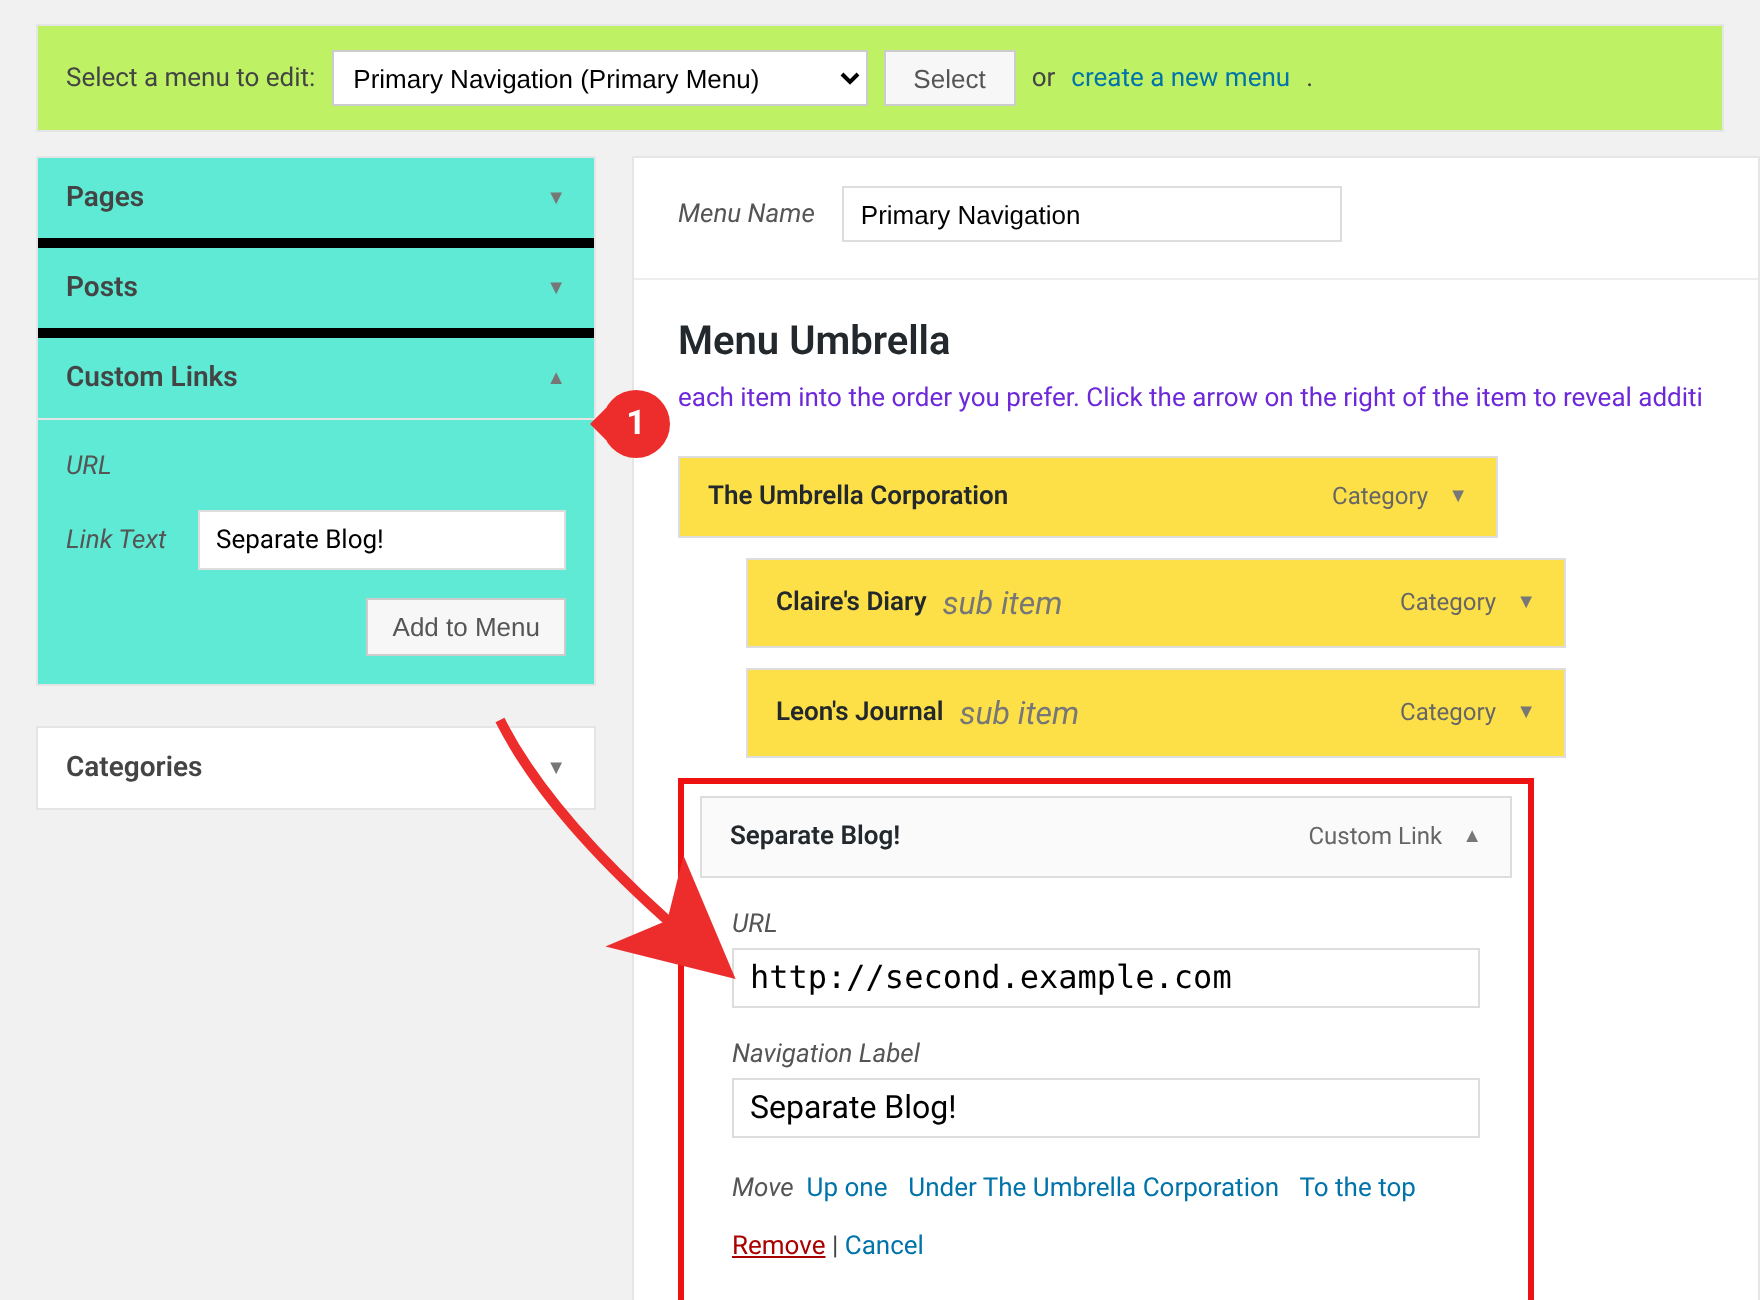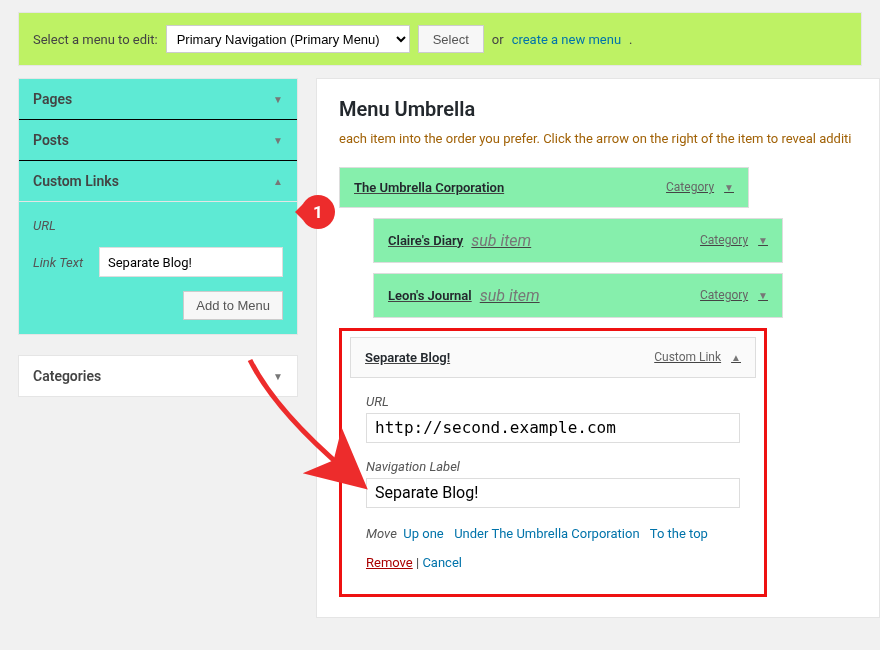--- a/index.html
+++ b/index.html
@@ -1,47 +1,47 @@
 <!DOCTYPE html>
 <html><head>
 <meta charset="utf-8">
 <style>
   * { box-sizing: border-box; margin: 0; padding: 0; }
   body { font-family: -apple-system, "Segoe UI", Roboto, Helvetica, Arial, sans-serif; font-size: 13px; color: #444; background: #f1f1f1; width: 880px; height: 650px; overflow: hidden; }
   a { color: #0073aa; cursor: pointer; }
 
   .top-bar { background: #bef264; border: 1px solid #e5e5e5; margin: 12px 18px 12px 18px; padding: 12px 14px; display: flex; align-items: center; gap: 8px; font-size: 13px; }
-  .top-bar select { height: 28px; width: 244px; border: 1px solid #ccc; background: #fff; font-size: 13px; padding: 0 6px; }
+  .top-bar select { height: 28px; width: 268px; border: 1px solid #ccc; background: #fff; font-size: 13px; padding: 0 6px; }
   .top-bar .select-btn { height: 28px; padding: 0 14px; border: 1px solid #ccc; background: #f7f7f7; cursor: pointer; font-size: 13px; color: #555; }
 
   .cols { display: flex; gap: 18px; padding: 0 0 0 18px; }
 
   .sidebar { width: 280px; }
   .accordion { background: #5eead4; border: 1px solid #e5e5e5; }
-  .acc-header { display:flex; justify-content: space-between; align-items:center; padding: 12px 14px; border-top: 1px solid #000000; font-weight:600; font-size:14px; cursor:pointer; }
+  .acc-header { display:flex; justify-content: space-between; align-items:center; padding: 12px 14px; border-top: 5px solid #000000; font-weight:600; font-size:14px; cursor:pointer; }
   .acc-header:first-child { border-top:none; }
   .acc-body { padding: 16px 14px 14px; border-top:1px solid #e5e5e5;}
   .caret { font-size: 10px; color:#777; }
   .formrow { display:flex; align-items:center; margin-bottom:14px; gap:10px; }
   .formrow label { width: 64px; font-style: italic; color:#555; font-size:13px;}
   .formrow input { flex:1; height:30px; border:1px solid #ddd; padding:0 8px; font-size:13px; font-family: inherit; }
   #url-input { font-family: Consolas, Menlo, monospace; font-size:13px; }
   .add-btn-row { text-align: right; margin-top: 6px; }
   .add-btn { padding: 6px 12px; border:1px solid #ccc; background:#f7f7f7; cursor:pointer; font-size:13px; color:#555;}
   .acc-cat { margin-top: 20px; background:#fff; border:1px solid #e5e5e5;}
 
   .main { flex:1; background:#fff; border:1px solid #e5e5e5; padding: 0 0 20px 0;}
   .menuname { display:flex; align-items:center; gap:14px; padding: 14px 22px 18px; border-bottom:1px solid #eee;}
   .menuname label { font-style: italic; color:#555; }
   .menuname input { width: 250px; height:28px; border:1px solid #ddd; padding:0 8px; font-size:13px;}
   .main h2 { font-size: 20px; font-weight: 600; color:#23282d; padding: 18px 22px 8px; }
-  .desc { font-size:13px; color:#a16207; padding: 0 22px 18px; line-height:1.5; white-space: nowrap; overflow: hidden;}
+  .desc { font-size:13px; color:#6d28d9; padding: 0 22px 18px; line-height:1.5; white-space: nowrap; overflow: hidden;}
 
   .menu-items { padding: 0 22px; }
-  .mi { border:1px solid #ddd; background:#86efac; margin-bottom:10px;text-decoration:underline; }
+  .mi { border:1px solid #ddd; background:#fde047; margin-bottom:10px; }
   .mi-head { display:flex; align-items:center; padding: 12px 14px; gap:8px; cursor:pointer; }
   .mi-title { font-weight:600; font-size:13px; color:#23282d;}
   .sub { font-style: italic; color:#777; font-weight:400; font-size:16px;}
   .mi-right { margin-left:auto; display:flex; align-items:center; gap:10px; color:#666; font-size:12px;}
   .indent { margin-left:34px; }
   .mi.level0 { width: 410px; }
   .indent .mi { width: 410px; }
 
   .highlight { border:3px solid #e11; width: 428px; padding: 0 0 0 0; margin-top: 6px;}
   .highlight .mi { margin: 6px 8px 0; width:auto; }
@@ -106,20 +106,24 @@
     </div>
     <div class="acc-cat">
       <div class="acc-header" style="border-top:none;">
         <span>Categories</span>
         <span class="caret">▼</span>
       </div>
     </div>
   </div>
 
   <div class="main">
+    <div class="menuname">
+      <label>Menu Name</label>
+      <input value="Primary Navigation" style="">
+    </div>
     <h2>Menu Umbrella</h2>
     <p class="desc">each item into the order you prefer. Click the arrow on the right of the item to reveal additi</p>
 
     <div class="menu-items">
       <div class="mi level0">
         <div class="mi-head">
           <span class="mi-title">The Umbrella Corporation</span>
           <span class="mi-right">
             <span>Category</span>
             <span class="caret">▼</span>

